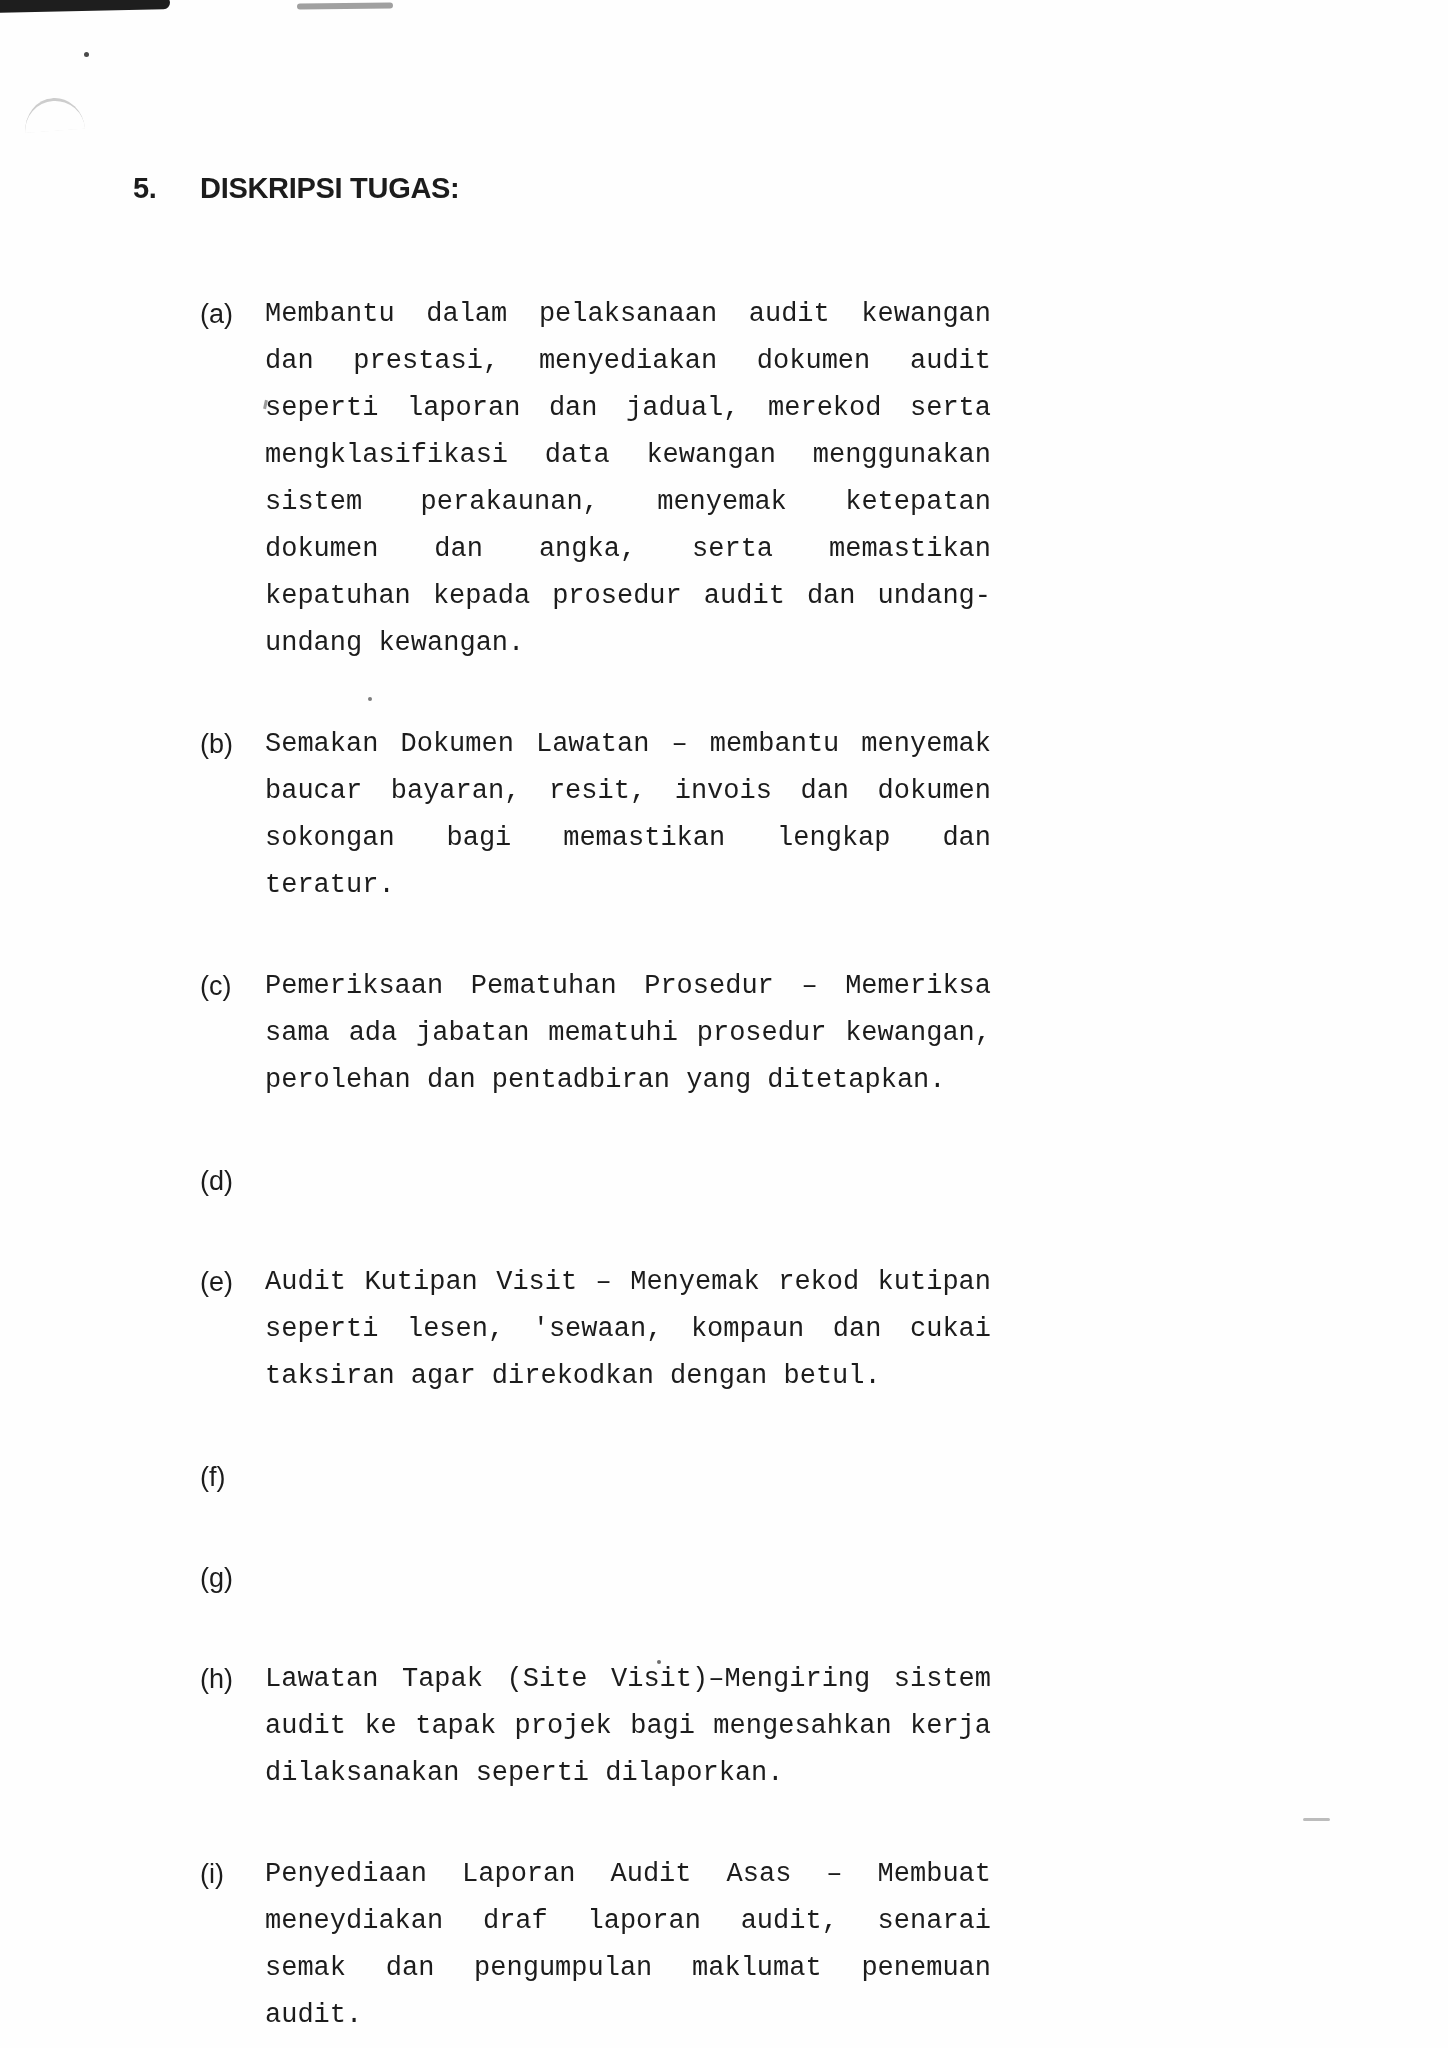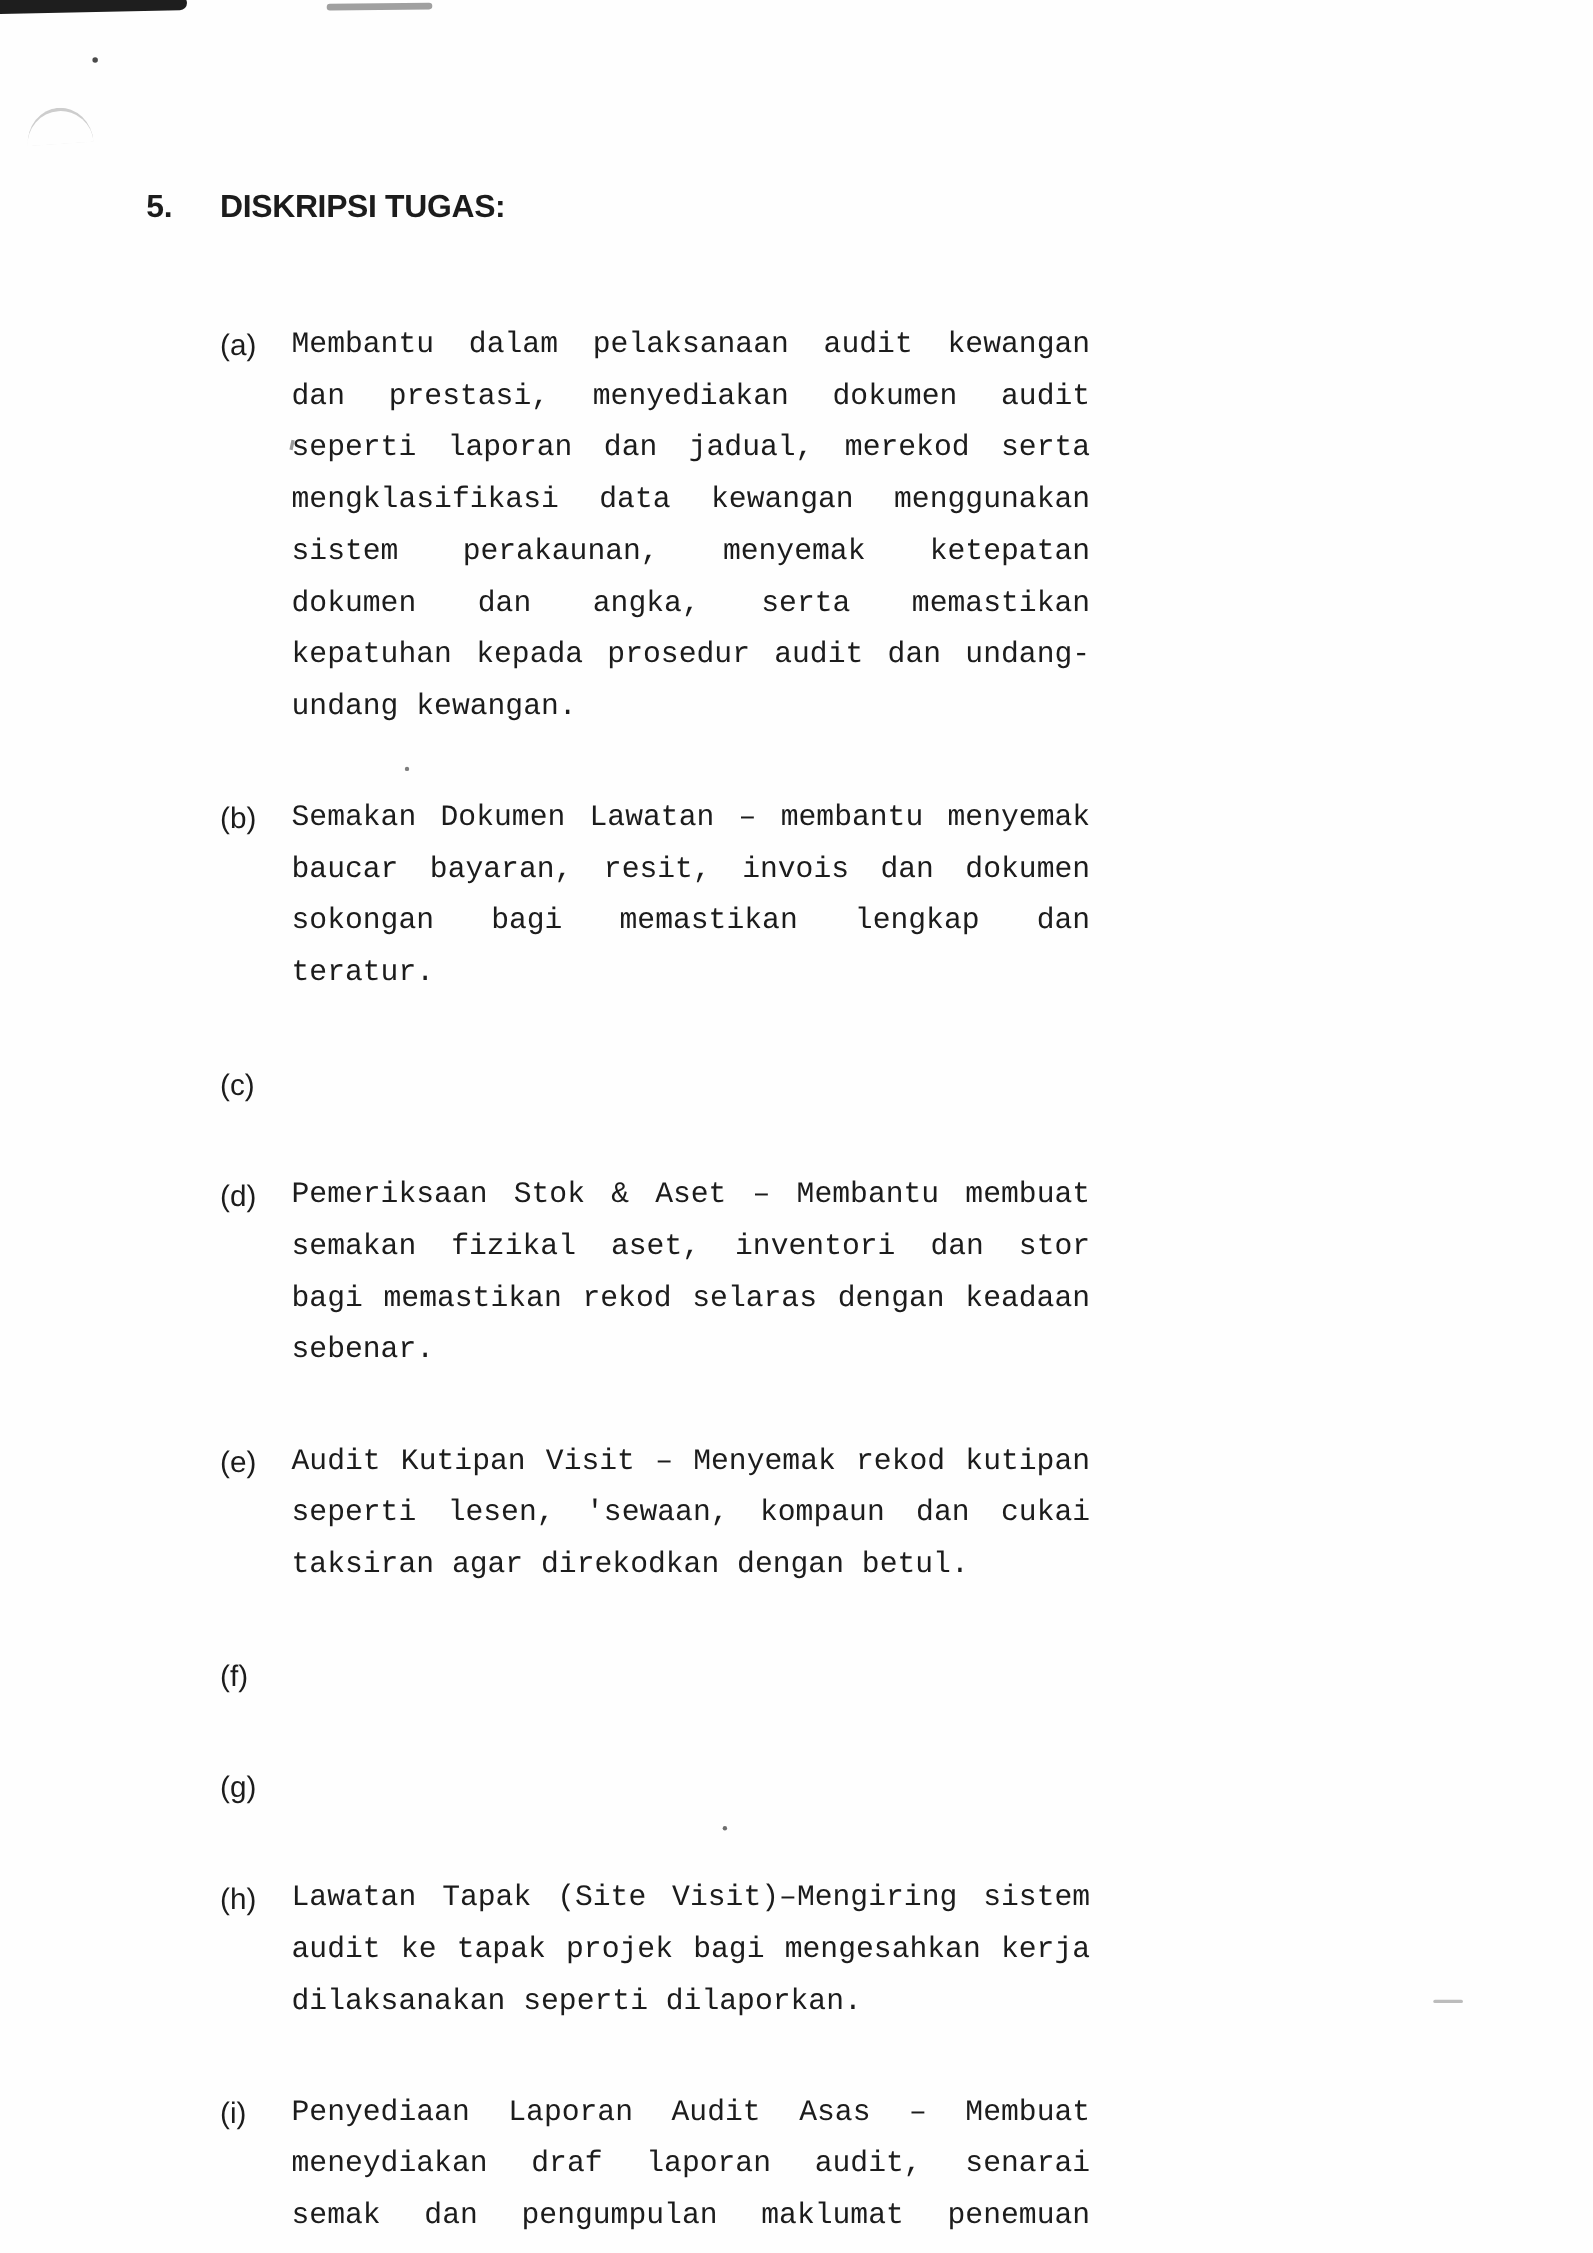--- a/index.html
+++ b/index.html
@@ -105,25 +105,25 @@
         <div class="item-text">Membantu dalam pelaksanaan audit kewangan dan prestasi, menyediakan dokumen audit seperti laporan dan jadual, merekod serta mengklasifikasi data kewangan menggunakan sistem perakaunan, menyemak ketepatan dokumen dan angka, serta memastikan kepatuhan kepada prosedur audit dan undang-undang kewangan.</div>
       </div>
 
       <div class="item">
         <div class="item-label">(b)</div>
         <div class="item-text">Semakan Dokumen Lawatan – membantu menyemak baucar bayaran, resit, invois dan dokumen sokongan bagi memastikan lengkap dan teratur.</div>
       </div>
 
       <div class="item">
         <div class="item-label">(c)</div>
+        <div class="item-text">Pemeriksaan Pematuhan Prosedur – Memeriksa sama ada jabatan mematuhi prosedur kewangan, perolehan dan pentadbiran yang ditetapkan.</div>
       </div>
 
       <div class="item">
         <div class="item-label">(d)</div>
-        <div class="item-text">Pemeriksaan Stok &amp; Aset – Membantu membuat semakan fizikal aset, inventori dan stor bagi memastikan rekod selaras dengan keadaan sebenar.</div>
       </div>
 
       <div class="item">
         <div class="item-label">(e)</div>
         <div class="item-text">Audit Kutipan Visit – Menyemak rekod kutipan seperti lesen, 'sewaan, kompaun dan cukai taksiran agar direkodkan dengan betul.</div>
       </div>
 
       <div class="item">
         <div class="item-label">(f)</div>
       </div>

